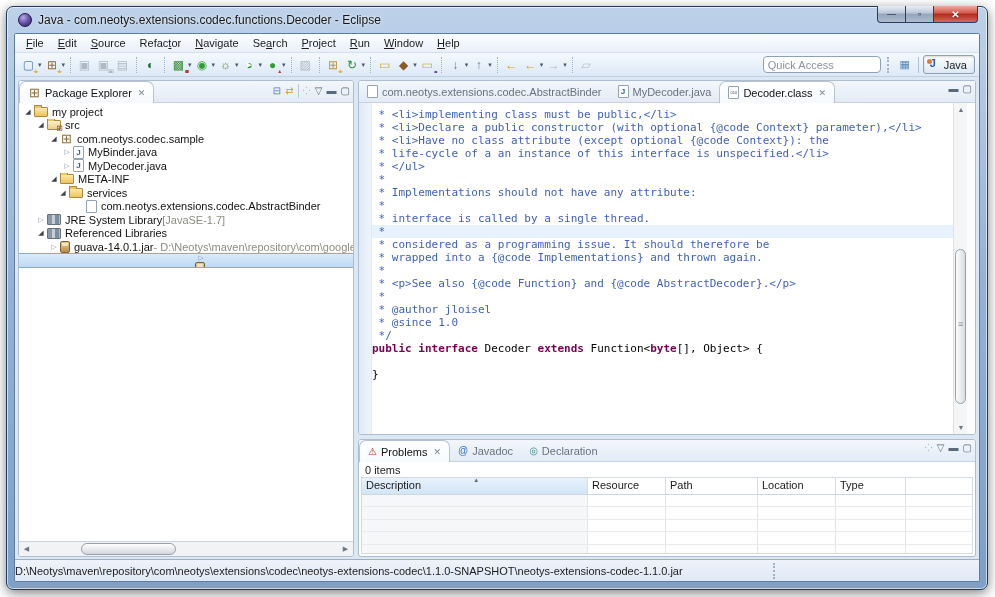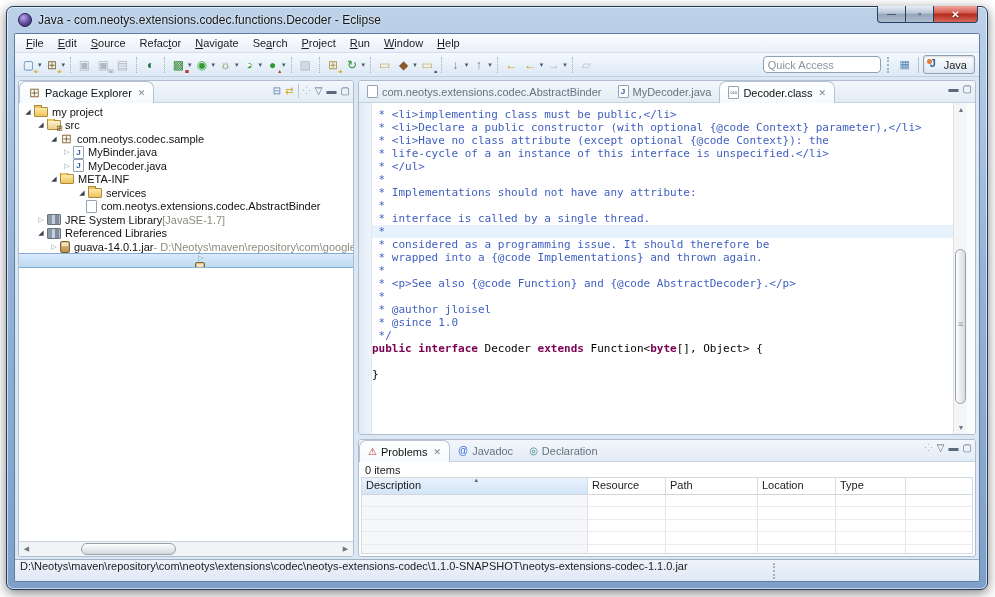--- a/index.html
+++ b/index.html
@@ -133,21 +133,21 @@
   .pcell .sort { position:absolute; top:-2px; left:50%; font-size:7px; color:#5a6a7c; }
   .pcell.fill { flex:1; border-right:none; }
   .pbody { flex:1; position:relative; background:#fff; }
   .prow { display:flex; height:12.4px; border-bottom:1px solid #e9ebee; }
   .pbc { border-right:1px solid #e2e5e9; height:100%; }
   .pbc.desc { background:#f6f7f8; }
   .pbc.fill { flex:1; border-right:none; }
 
   
   .statusbar { height:22px; background:linear-gradient(180deg,#eef3fb,#dfe8f5); border-top:1px solid #9fb0c6;
-    display:flex; font-size:11px; color:#1c1c1c; padding-left:5px; position:relative; flex:0 0 auto; }
+    display:flex; align-items:center; font-size:11px; color:#1c1c1c; position:relative; flex:0 0 auto; }
   .sb-grip { position:absolute; left:758px; top:3px; height:16px; border-left:2px dotted #9fb2c6; }
 </style>
 </head>
 <body>
 
 <div class="stage">
   <div class="window">
 
     <div class="titlebar">
       <span class="app-icon"></span>
@@ -334,21 +334,21 @@
               <div class="trow" style="padding-left: 43px;">
                 <span class="tw">▷</span>
                 <span class="ticon i-java"></span>
                 <span class="lbl">MyDecoder.java</span>
               </div>
               <div class="trow" style="padding-left: 30px;">
                 <span class="tw exp">◢</span>
                 <span class="ticon i-folder"></span>
                 <span class="lbl">META-INF</span>
               </div>
-              <div class="trow" style="padding-left: 58px;">
+              <div class="trow" style="padding-left: 39px;">
                 <span class="tw exp">◢</span>
                 <span class="ticon i-folder"></span>
                 <span class="lbl">services</span>
               </div>
               <div class="trow" style="padding-left: 56px;">
                 <span class="tw"></span>
                 <span class="ticon i-file"></span>
                 <span class="lbl">com.neotys.extensions.codec.AbstractBinder</span>
               </div>
               <div class="trow" style="padding-left: 17px;">

